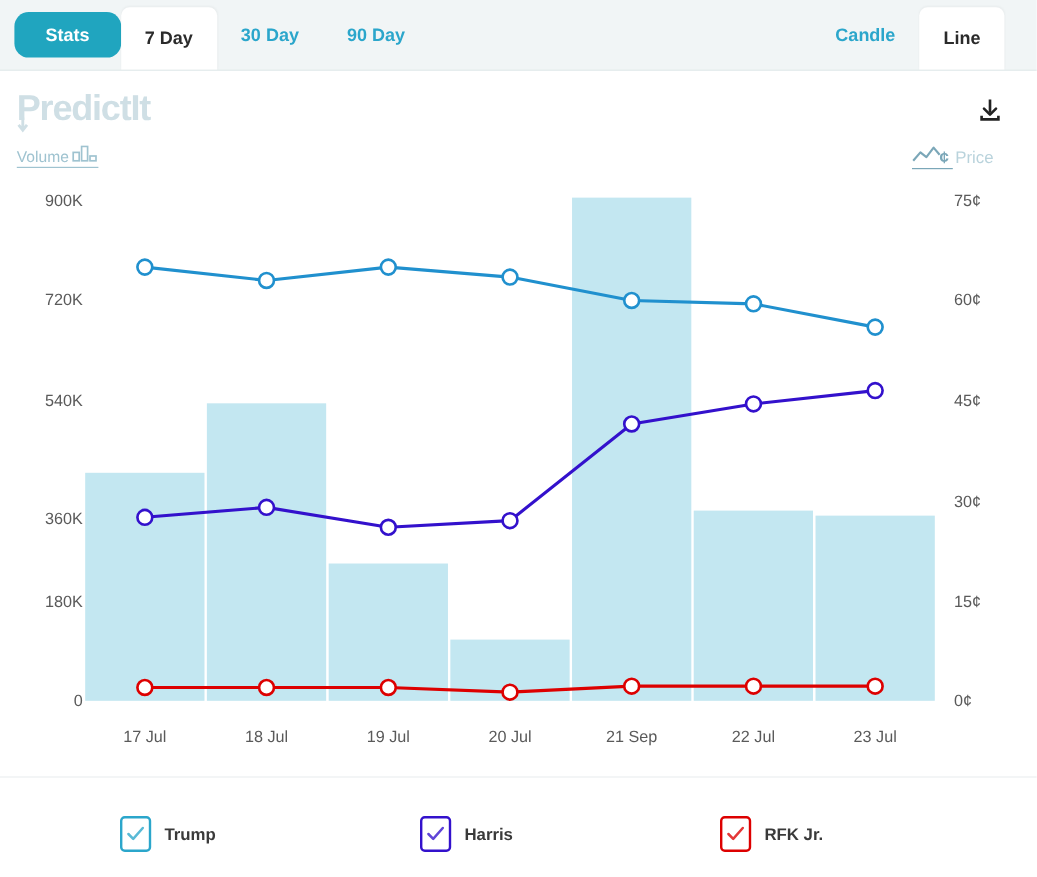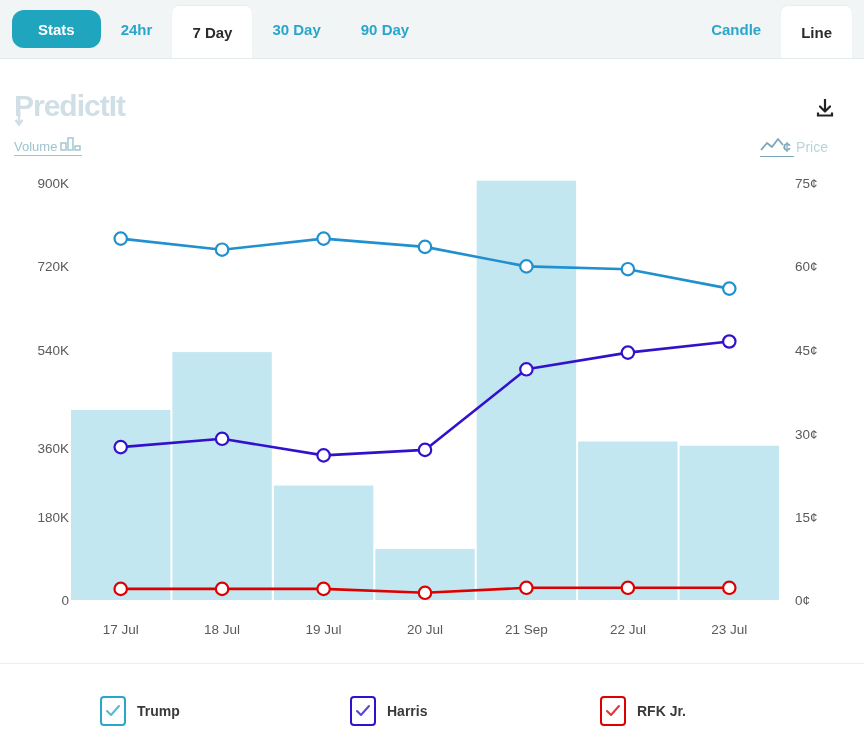--- a/index.html
+++ b/index.html
@@ -46,21 +46,20 @@
     padding: 0 26px;
     cursor: pointer;
     font-family: "Liberation Sans", sans-serif;
   }
   .tab-spacer { flex: 1 1 auto; }
 
   
   .chart-head {
     position: relative;
     height: 88px;
-    margin-top: 16px;
   }
   .brand {
     position: absolute; left: 14px; top: 12px;
     font-size: 32px; font-weight: bold; letter-spacing: -1px;
     color: #cfdfe5;
     font-family: "Liberation Sans", sans-serif;
     user-select: none;
   }
   .download-icon {
     position: absolute; right: 28px; top: 22px;
@@ -132,27 +131,26 @@
   }
   .legend-label {
     font-size: 14px; font-weight: bold; color: #3a3a3a;
   }
 </style>
 </head>
 <body>
 
 <div class="tabbar">
   <button class="stats-btn">Stats</button>
-  <div class="tab">24hr</div>
   <div class="tab active">7 Day</div>
   <div class="tab">30 Day</div>
   <div class="tab">90 Day</div>
   <div class="tab-spacer"></div>
   <div class="tab">Candle</div>
-  <div class="tab active" style="margin-right:12px;">Line</div>
+  <div class="tab active" style="margin-right:27px;">Line</div>
 </div>
 
 <div class="chart-head">
   <div class="brand">
     <svg width="138" height="40" viewBox="0 0 138 40">
       <text x="0" y="29" font-family="Liberation Sans, sans-serif" font-size="30" font-weight="bold" fill="#cfdfe5" letter-spacing="-1">PredictIt</text>
       <path d="M5 27 L5 37 M1.5 33 L5 37.5 L8.5 33" stroke="#cfdfe5" stroke-width="2.4" fill="none"></path>
     </svg>
   </div>
 

